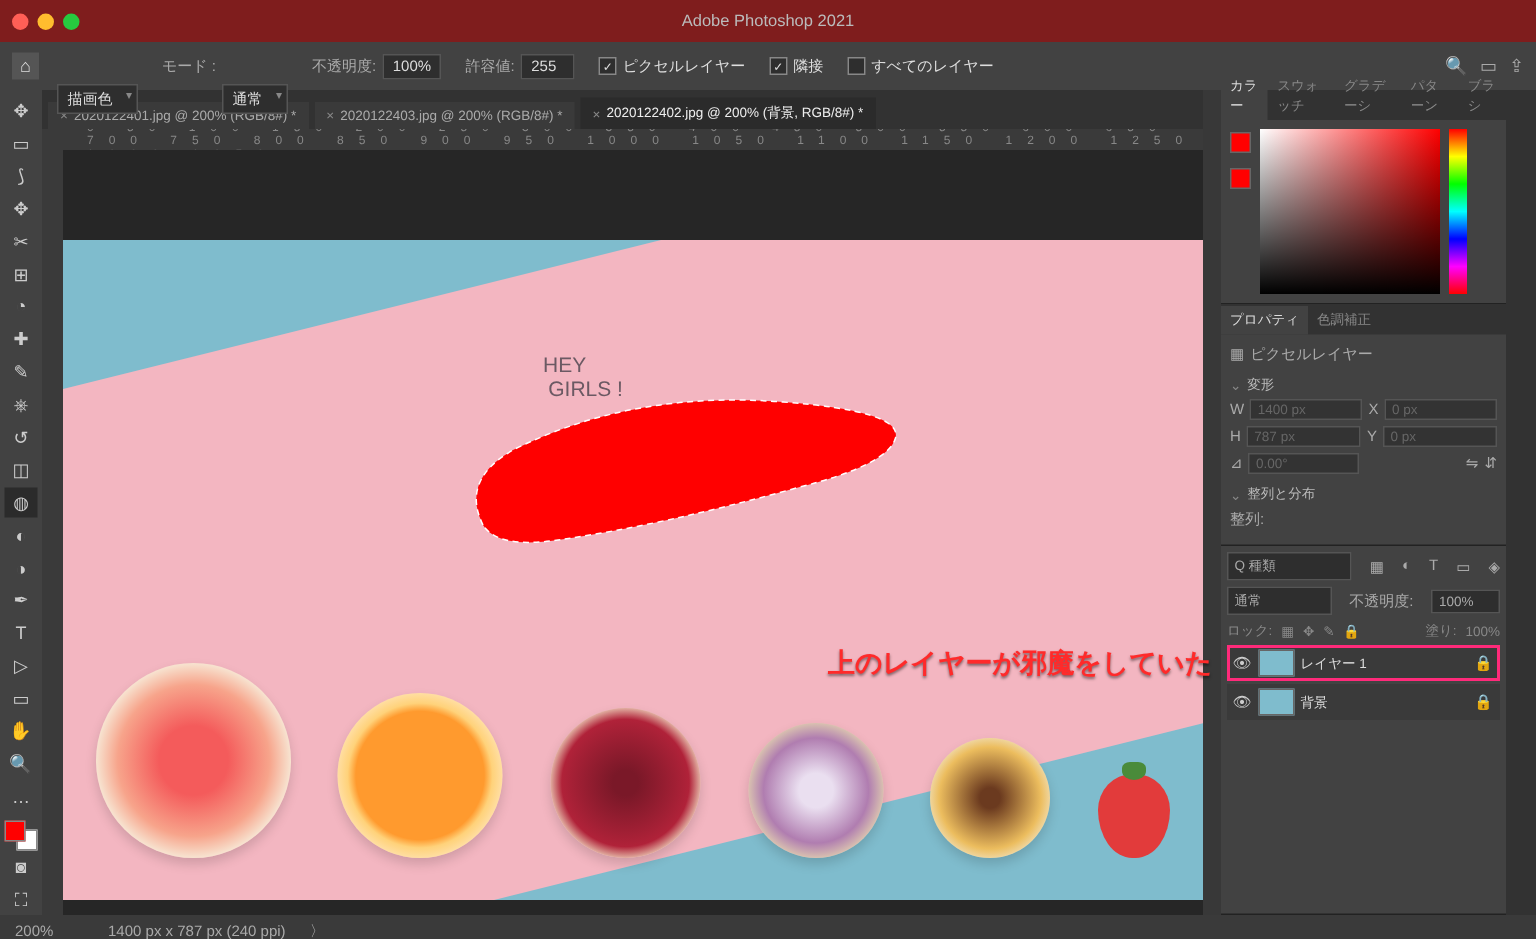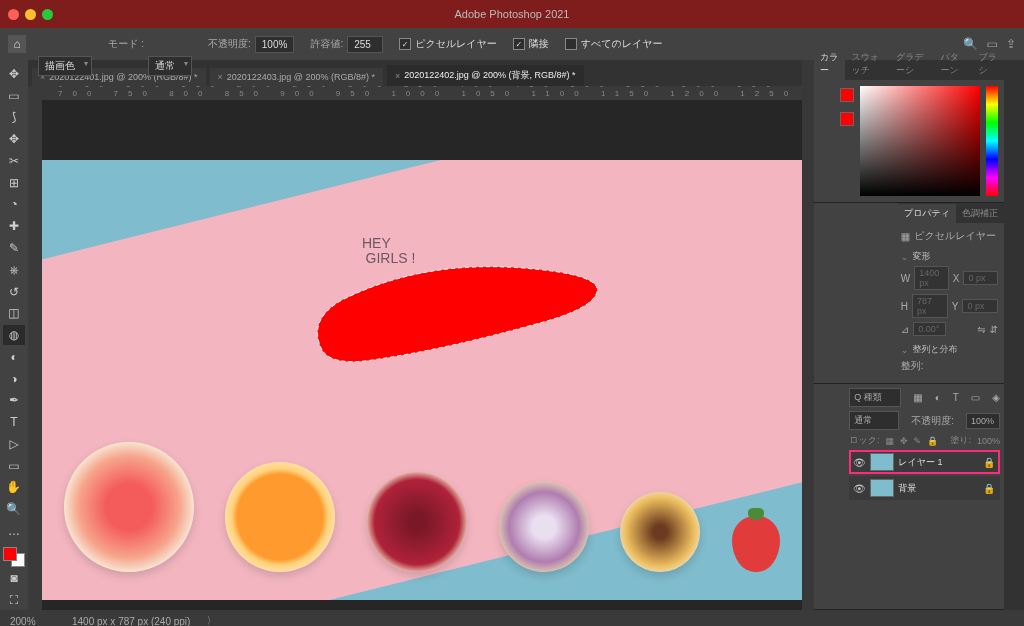--- a/index.html
+++ b/index.html
@@ -62,21 +62,21 @@
 .fr4 { width: 90px; height: 90px; background: radial-gradient(circle, #eadff0 18%, #b07db0 55%, #dcc6b0 72%); }
 .fr5 { width: 80px; height: 80px; background: radial-gradient(circle, #6b3a1f 12%, #ecbd5e 60%, #f0dcb0 74%); }
 .fr6 { width: 48px; height: 56px; background: #e23b3b; border-radius: 50% 50% 50% 50% / 45% 45% 60% 60%; position: relative; }
 .fr6::before { content: ""; position: absolute; top: -8px; left: 50%; transform: translateX(-50%); width: 16px; height: 12px; background: #4a8b3a; border-radius: 40% 40% 60% 60%; }
 .annot { position: absolute; top: 330px; left: 510px; color: #ff2a2a; font-size: 18px; font-weight: 700; text-shadow: 0 1px 2px rgba(0,0,0,.5); white-space: nowrap; }
 
 
 .panels { width: 190px; background: #424242; display: flex; flex-direction: column; font-size: 10px; }
 .pstrip { width: 12px; background: #383838; }
 .rightwrap { display: flex; flex: 1; }
-.panel { border-bottom: 1px solid #222; display: flex; flex-direction: column; align-items: flex-end; }
+.panel { border-bottom: 1px solid #222; display: flex; flex-direction: column; }
 .ptabs { display: flex; background: #323232; height: 20px; align-items: flex-end; font-size: 9px; }
 .ptab { padding: 3px 6px; color: #888; }
 .ptab.active { background: #424242; color: #ddd; }
 .pbody { padding: 6px; color: #aaa; }
 
 
 .colorpanel .pbody { display: flex; gap: 6px; }
 .color-sw { display: flex; flex-direction: column; gap: 10px; padding-top: 2px; }
 .csw { width: 14px; height: 14px; border: 1px solid #666; }
 .csw.f { background: #ff0000; }
@@ -219,20 +219,21 @@
           </div>
           <div class="fruit-row">
             <div class="fruit fr1"></div>
             <div class="fruit fr2"></div>
             <div class="fruit fr3"></div>
             <div class="fruit fr4"></div>
             <div class="fruit fr5"></div>
             <div class="fr6"></div>
           </div>
         </div>
+        <div class="annot">上のレイヤーが邪魔をしていた</div>
       </div>
     </div>
   </div>
 
   <div class="rightwrap">
   <div class="pstrip"></div>
   <div class="panels">
 
     <div class="panel colorpanel">
       <div class="ptabs">

